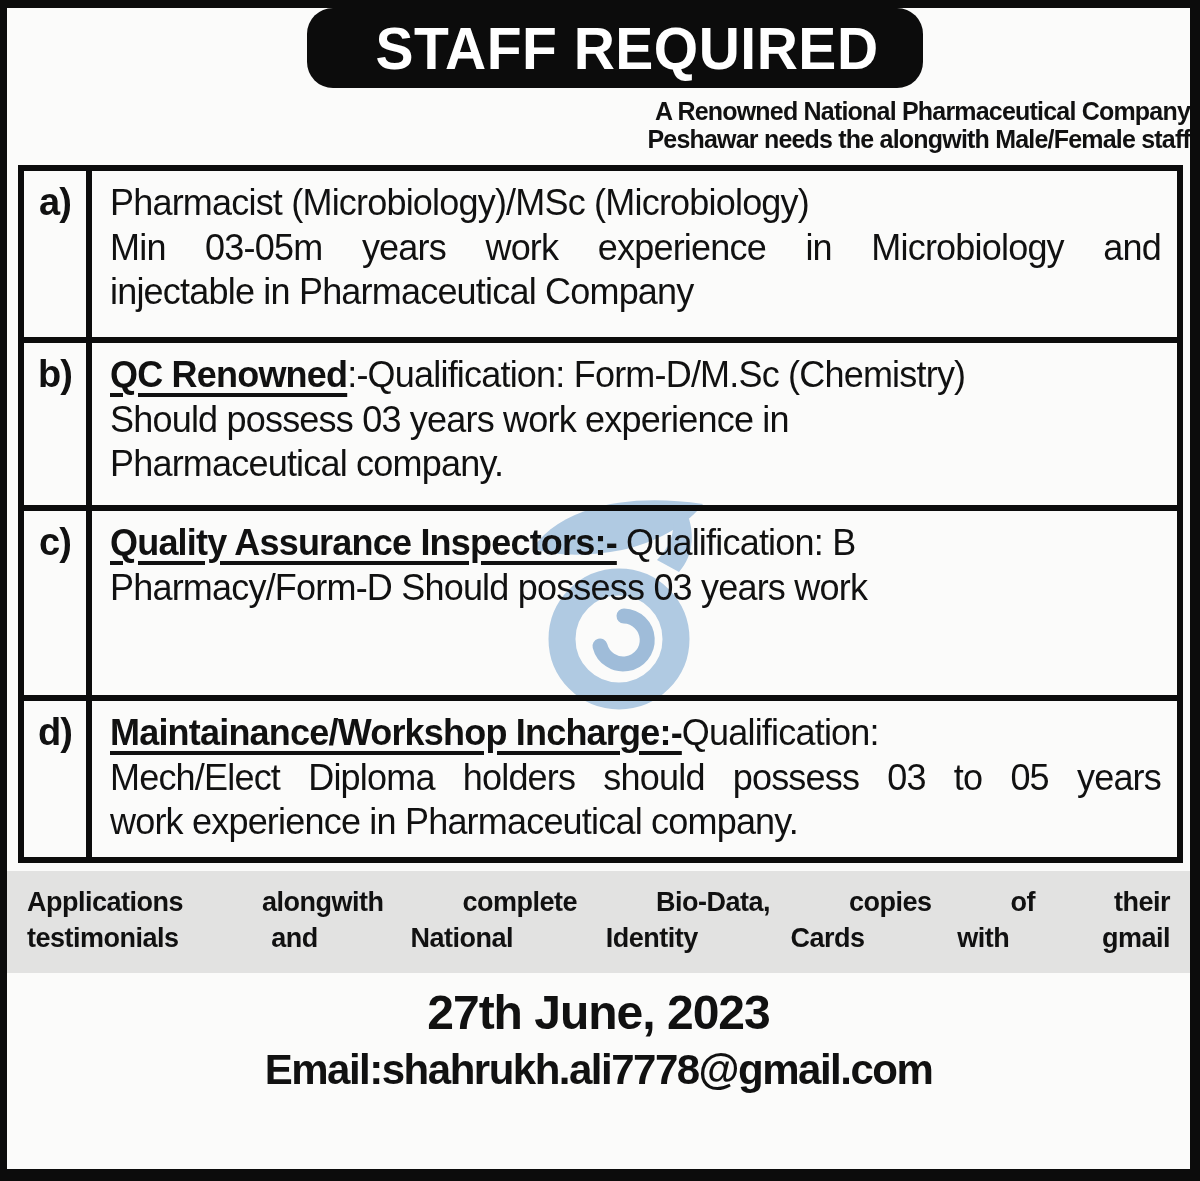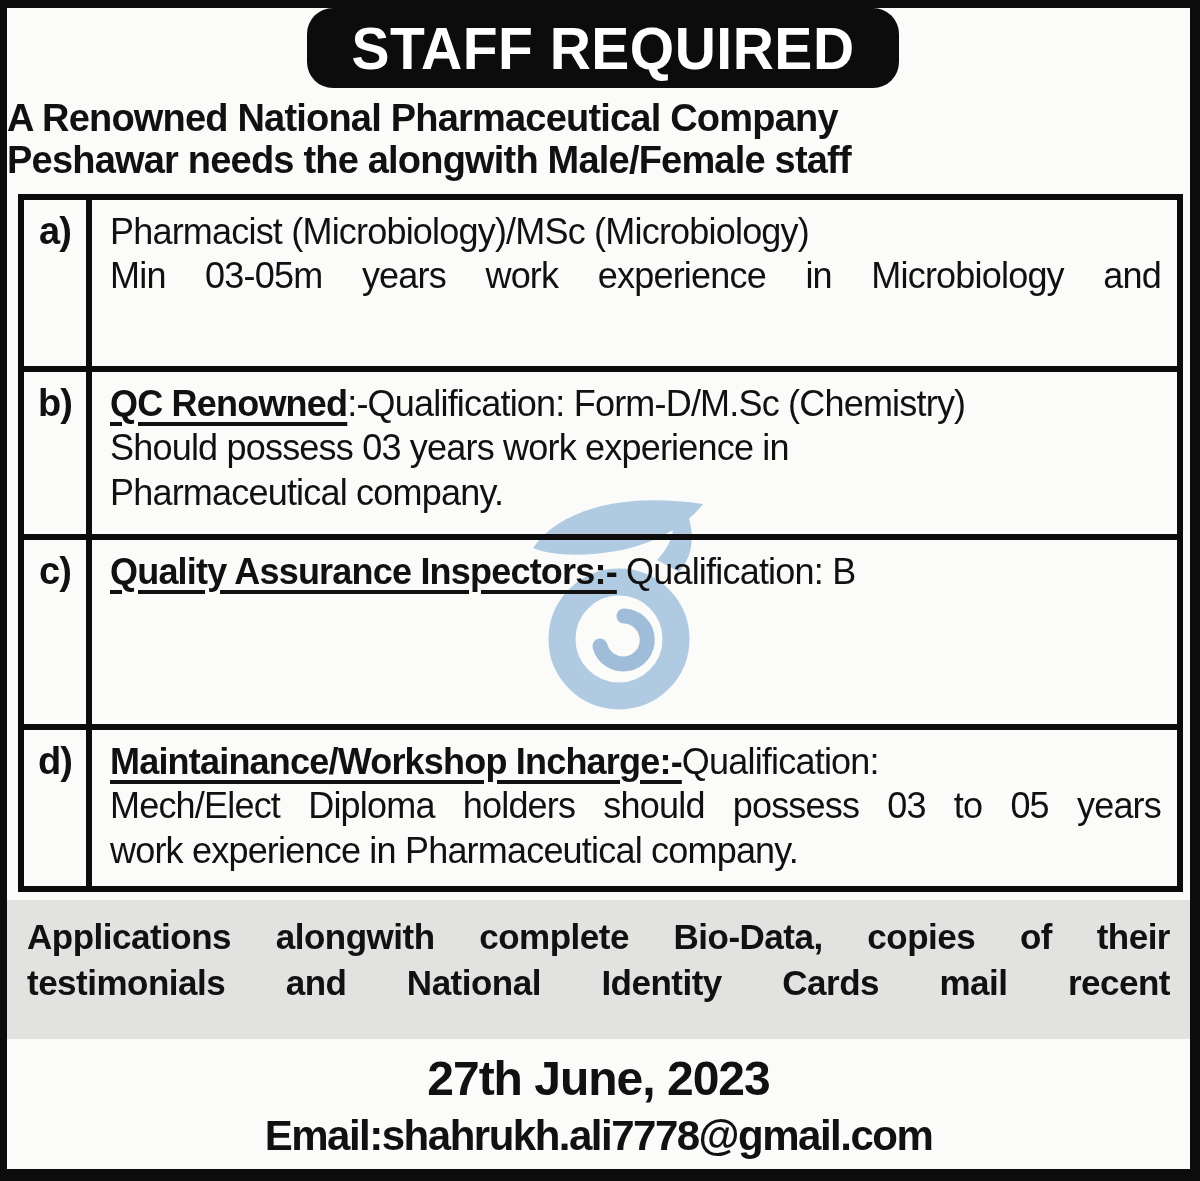--- a/index.html
+++ b/index.html
@@ -14,28 +14,29 @@
     overflow:hidden;
     font-family:"Liberation Sans","DejaVu Sans",sans-serif;
     color:#111;
   }
   
   .title-box{
     position:absolute;top:0;left:300px;width:592px;height:80px;
     background:#0c0c0c;border-radius:26px;
     display:flex;align-items:center;justify-content:center;
     z-index:4;
+    padding-left:24px;
   }
   .title-box .title-text{
     color:#ffffff;font-weight:700;font-size:57px;letter-spacing:0.5px;
     transform:scaleY(1.05);
   }
   .header-lines{
-    margin-top:90px;text-align:left;font-weight:700;
-    font-size:38px;line-height:1.1;letter-spacing:-0.8px;
+    margin-top:90px;text-align:right;font-weight:700;
+    font-size:25px;line-height:1.1;letter-spacing:-0.8px;
   }
   
   .jobs-table{
     position:relative;z-index:2;
     margin:12px 7px 0 11px;
     border:6px solid #0c0c0c;
     background:transparent;
   }
   .trow{display:flex;border-bottom:6px solid #0c0c0c;}
   .trow:last-child{border-bottom:none;}
@@ -62,22 +63,22 @@
   }
   
   .watermark{
     position:absolute;left:522px;top:488px;width:180px;height:225px;
     z-index:1;opacity:0.85;pointer-events:none;
   }
   
   .notice{
     margin-top:8px;
     background:#e2e2e1;
-    padding:14px 20px 32px 20px;
-    font-weight:700;font-size:35px;line-height:1.33;letter-spacing:-0.5px;
+    padding:14px 20px 16px 20px;
+    font-weight:700;font-size:27px;line-height:1.33;letter-spacing:-0.5px;
   }
   .deadline{
     margin-top:12px;text-align:center;font-weight:700;font-size:48px;
     letter-spacing:-1px;
   }
   .email-line{
     margin-top:6px;text-align:center;font-weight:700;font-size:42px;
     letter-spacing:-1.5px;
   }
   .bottom-bar{
@@ -106,52 +107,54 @@
     <div>Peshawar needs the alongwith Male/Female staff</div>
   </div>
 
   <div class="jobs-table">
 
     <div class="trow row-a">
       <div class="tletter">a)</div>
       <div class="tcontent">
         <div>Pharmacist (Microbiology)/MSc (Microbiology)</div>
         <div class="jline">Min 03-05m years work experience in Microbiology and</div>
+        <div>injectable in Pharmaceutical Company</div>
       </div>
     </div>
 
     <div class="trow row-b">
       <div class="tletter">b)</div>
       <div class="tcontent">
         <div><span class="jobheading">QC Renowned</span><span>:-Qualification: Form-D/M.Sc (Chemistry)</span></div>
         <div>Should possess 03 years work experience in</div>
         <div>Pharmaceutical company.</div>
       </div>
     </div>
 
     <div class="trow row-c">
       <div class="tletter">c)</div>
       <div class="tcontent">
         <div><span class="jobheading">Quality Assurance Inspectors:-</span><span> Qualification: B</span></div>
+        <div>Pharmacy/Form-D Should possess 03 years work</div>
       </div>
     </div>
 
     <div class="trow row-d">
       <div class="tletter">d)</div>
       <div class="tcontent">
         <div><span class="jobheading">Maintainance/Workshop Incharge:-</span><span>Qualification:</span></div>
         <div class="jline">Mech/Elect Diploma holders should possess 03 to 05 years</div>
         <div>work experience in Pharmaceutical company.</div>
       </div>
     </div>
 
   </div>
 
   <div class="notice">
     <div class="jline">Applications alongwith complete Bio-Data, copies of their</div>
-    <div class="jline">testimonials and National Identity Cards mail recent</div>
+    <div class="jline">testimonials and National Identity Cards with gmail</div>
   </div>
 
   <div class="deadline">27th June, 2023</div>
   <div class="email-line">Email:shahrukh.ali7778@gmail.com</div>
 
   <div class="bottom-bar"></div>
 </div>
 
 </body></html>

